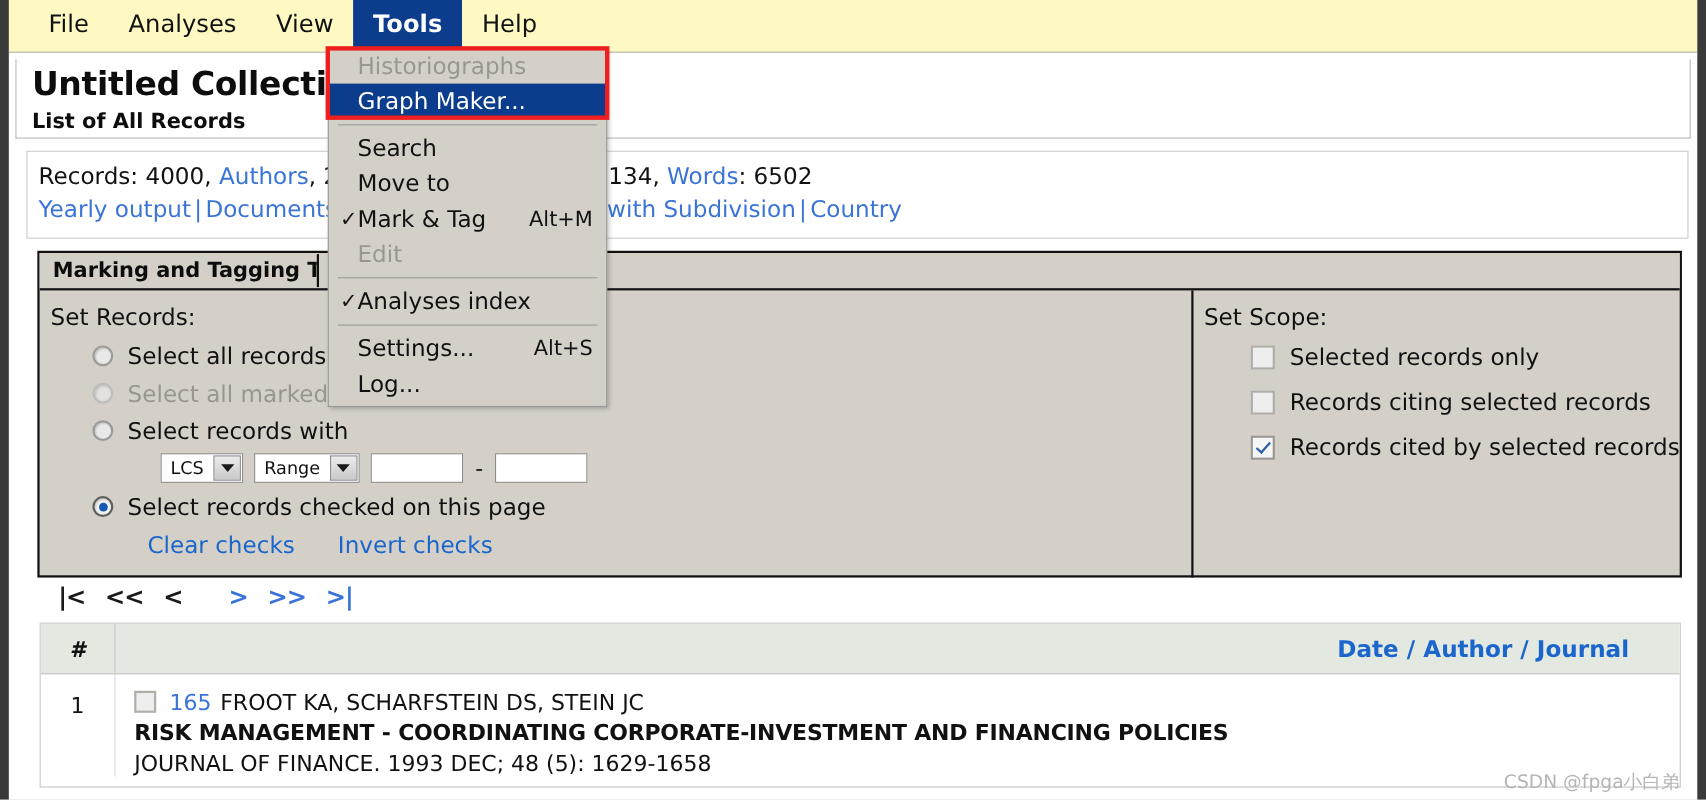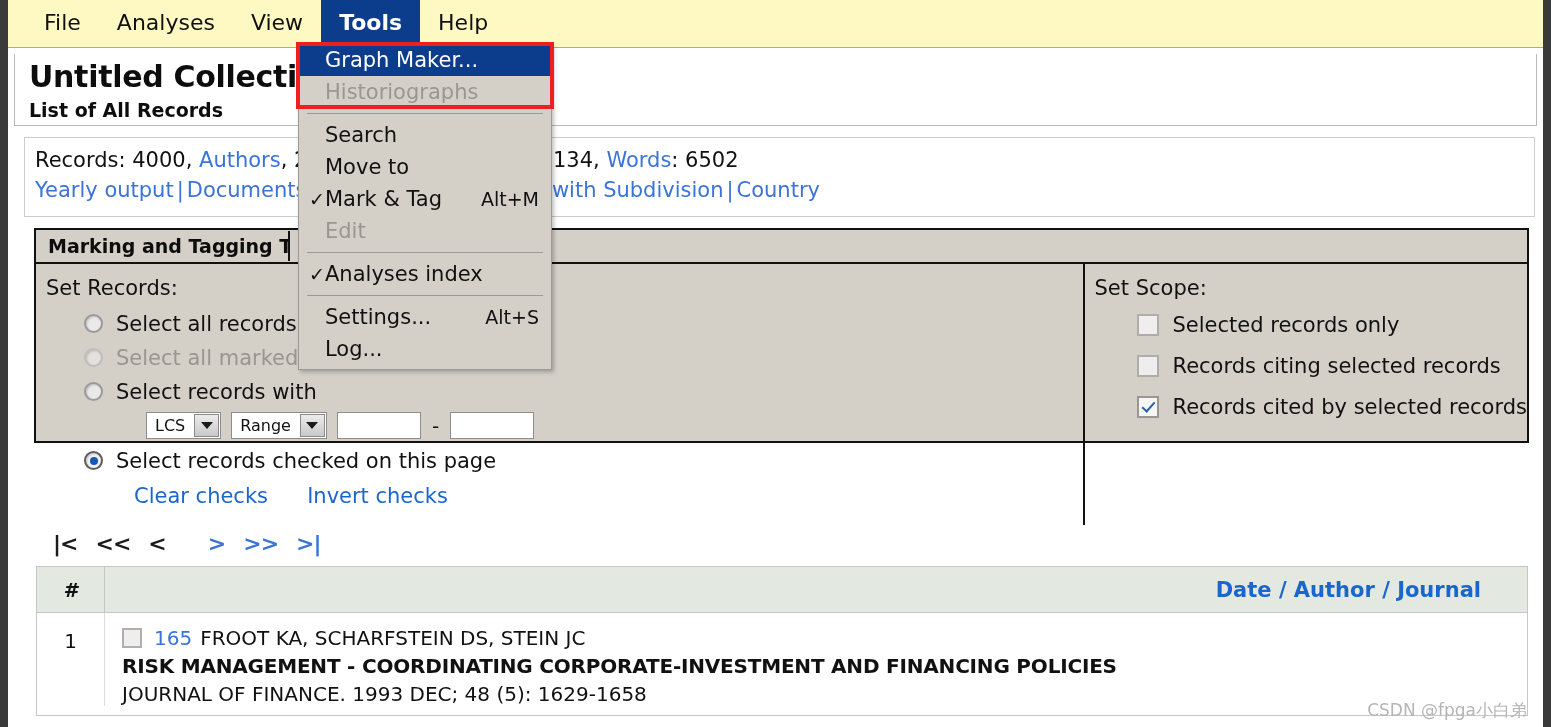--- a/index.html
+++ b/index.html
@@ -75,21 +75,21 @@
     border: 1px solid #cccccc;
     padding: 8px 10px 10px 10px;
   }
   .info-line { font-size: 21px; color: #111; line-height: 1.42; white-space: nowrap; }
   .lnk { color: #3a74d8; }
   .sep { color: #3a74d8; padding: 0 3px; }
 
   
   .mt-panel {
     position: absolute; left: 26px; top: 228px;
-    width: 1495px; height: 215px;
+    width: 1495px; height: 297px;
     background: #d4d0c8;
     border: 2px solid #111;
   }
   .mt-tabbar {
     height: 34px;
     background: #d4d0c8;
     border-bottom: 2px solid #111;
     display: flex; align-items: center;
   }
   .mt-tab {
@@ -403,28 +403,28 @@
           <span class="rec-lcs">165</span>
           <span>FROOT KA, SCHARFSTEIN DS, STEIN JC</span>
         </div>
         <div class="rec-title">RISK MANAGEMENT - COORDINATING CORPORATE-INVESTMENT AND FINANCING POLICIES</div>
         <div class="rec-src">JOURNAL OF FINANCE. 1993 DEC; 48 (5): 1629-1658</div>
       </div>
     </div>
   </div>
 
   <div class="dropdown">
+    <div class="dd-item dis">
+      <span class="tick"></span>
+      <span class="lbl">Historiographs</span>
+      <span class="accel"></span>
+    </div>
     <div class="dd-item sel">
       <span class="tick"></span>
       <span class="lbl">Graph Maker...</span>
-      <span class="accel"></span>
-    </div>
-    <div class="dd-item dis">
-      <span class="tick"></span>
-      <span class="lbl">Historiographs</span>
       <span class="accel"></span>
     </div>
     <div class="dd-sep"></div>
     <div class="dd-item">
       <span class="tick"></span>
       <span class="lbl">Search</span>
       <span class="accel"></span>
     </div>
     <div class="dd-item">
       <span class="tick"></span>

